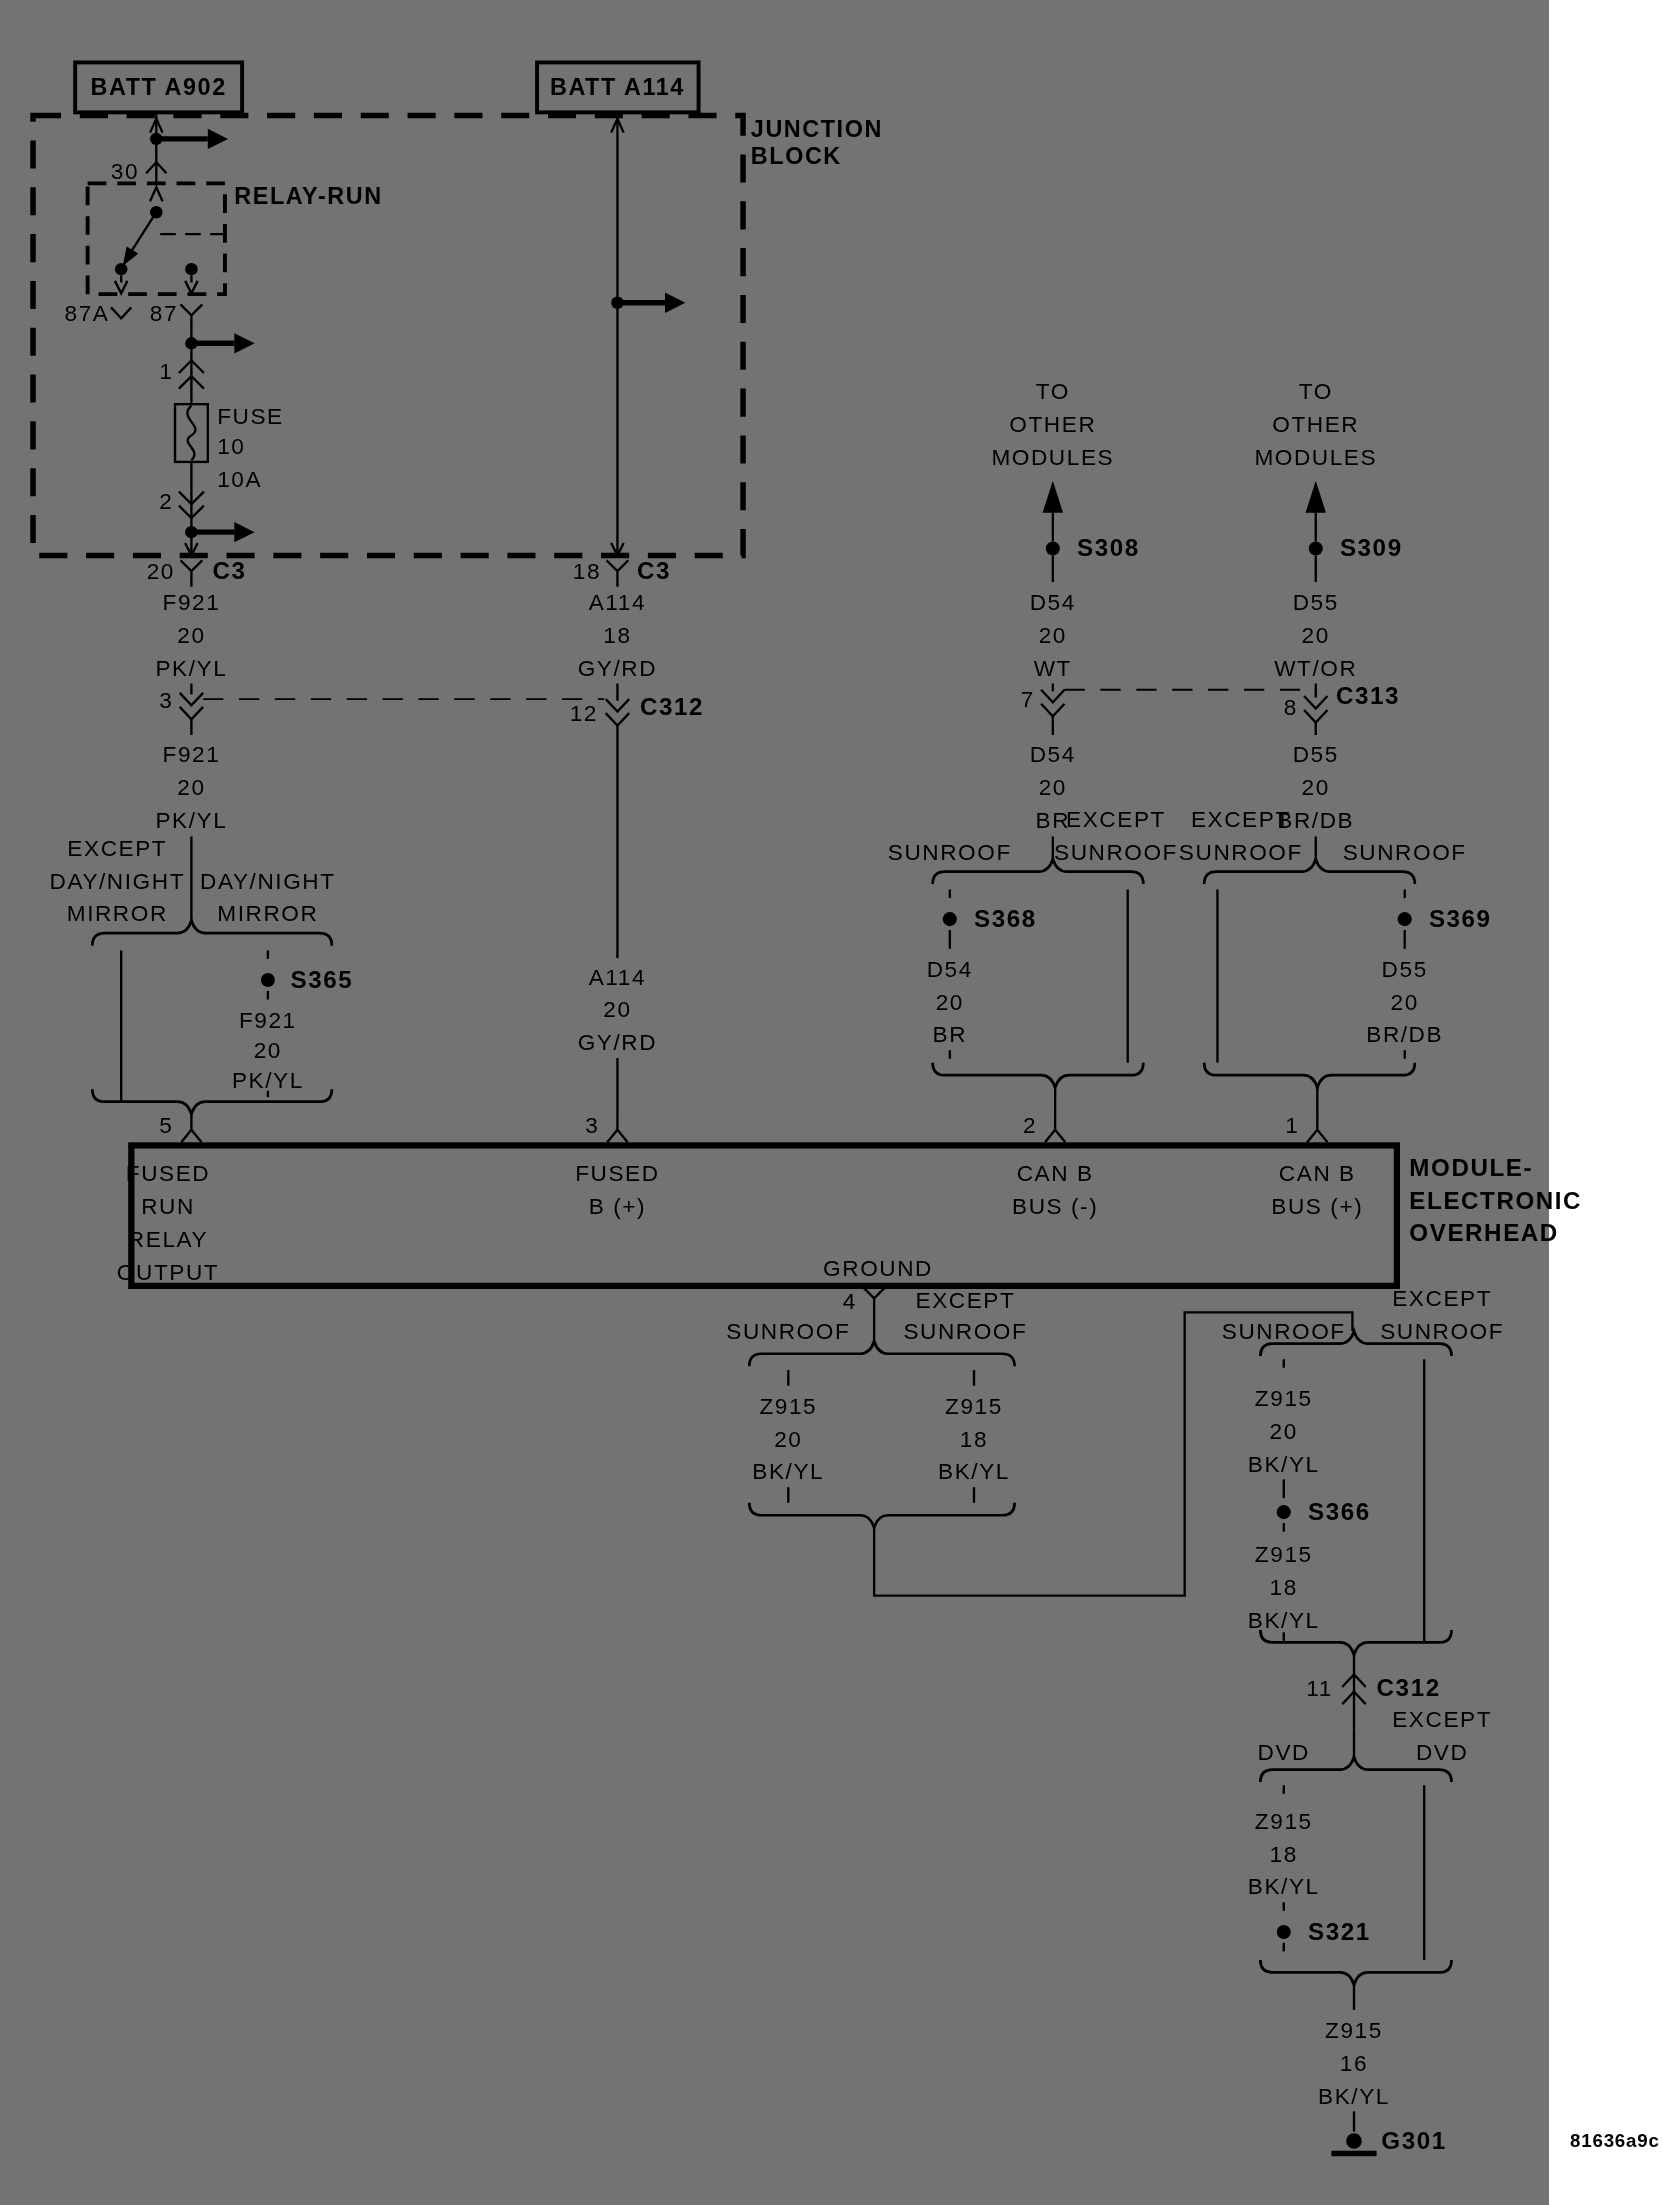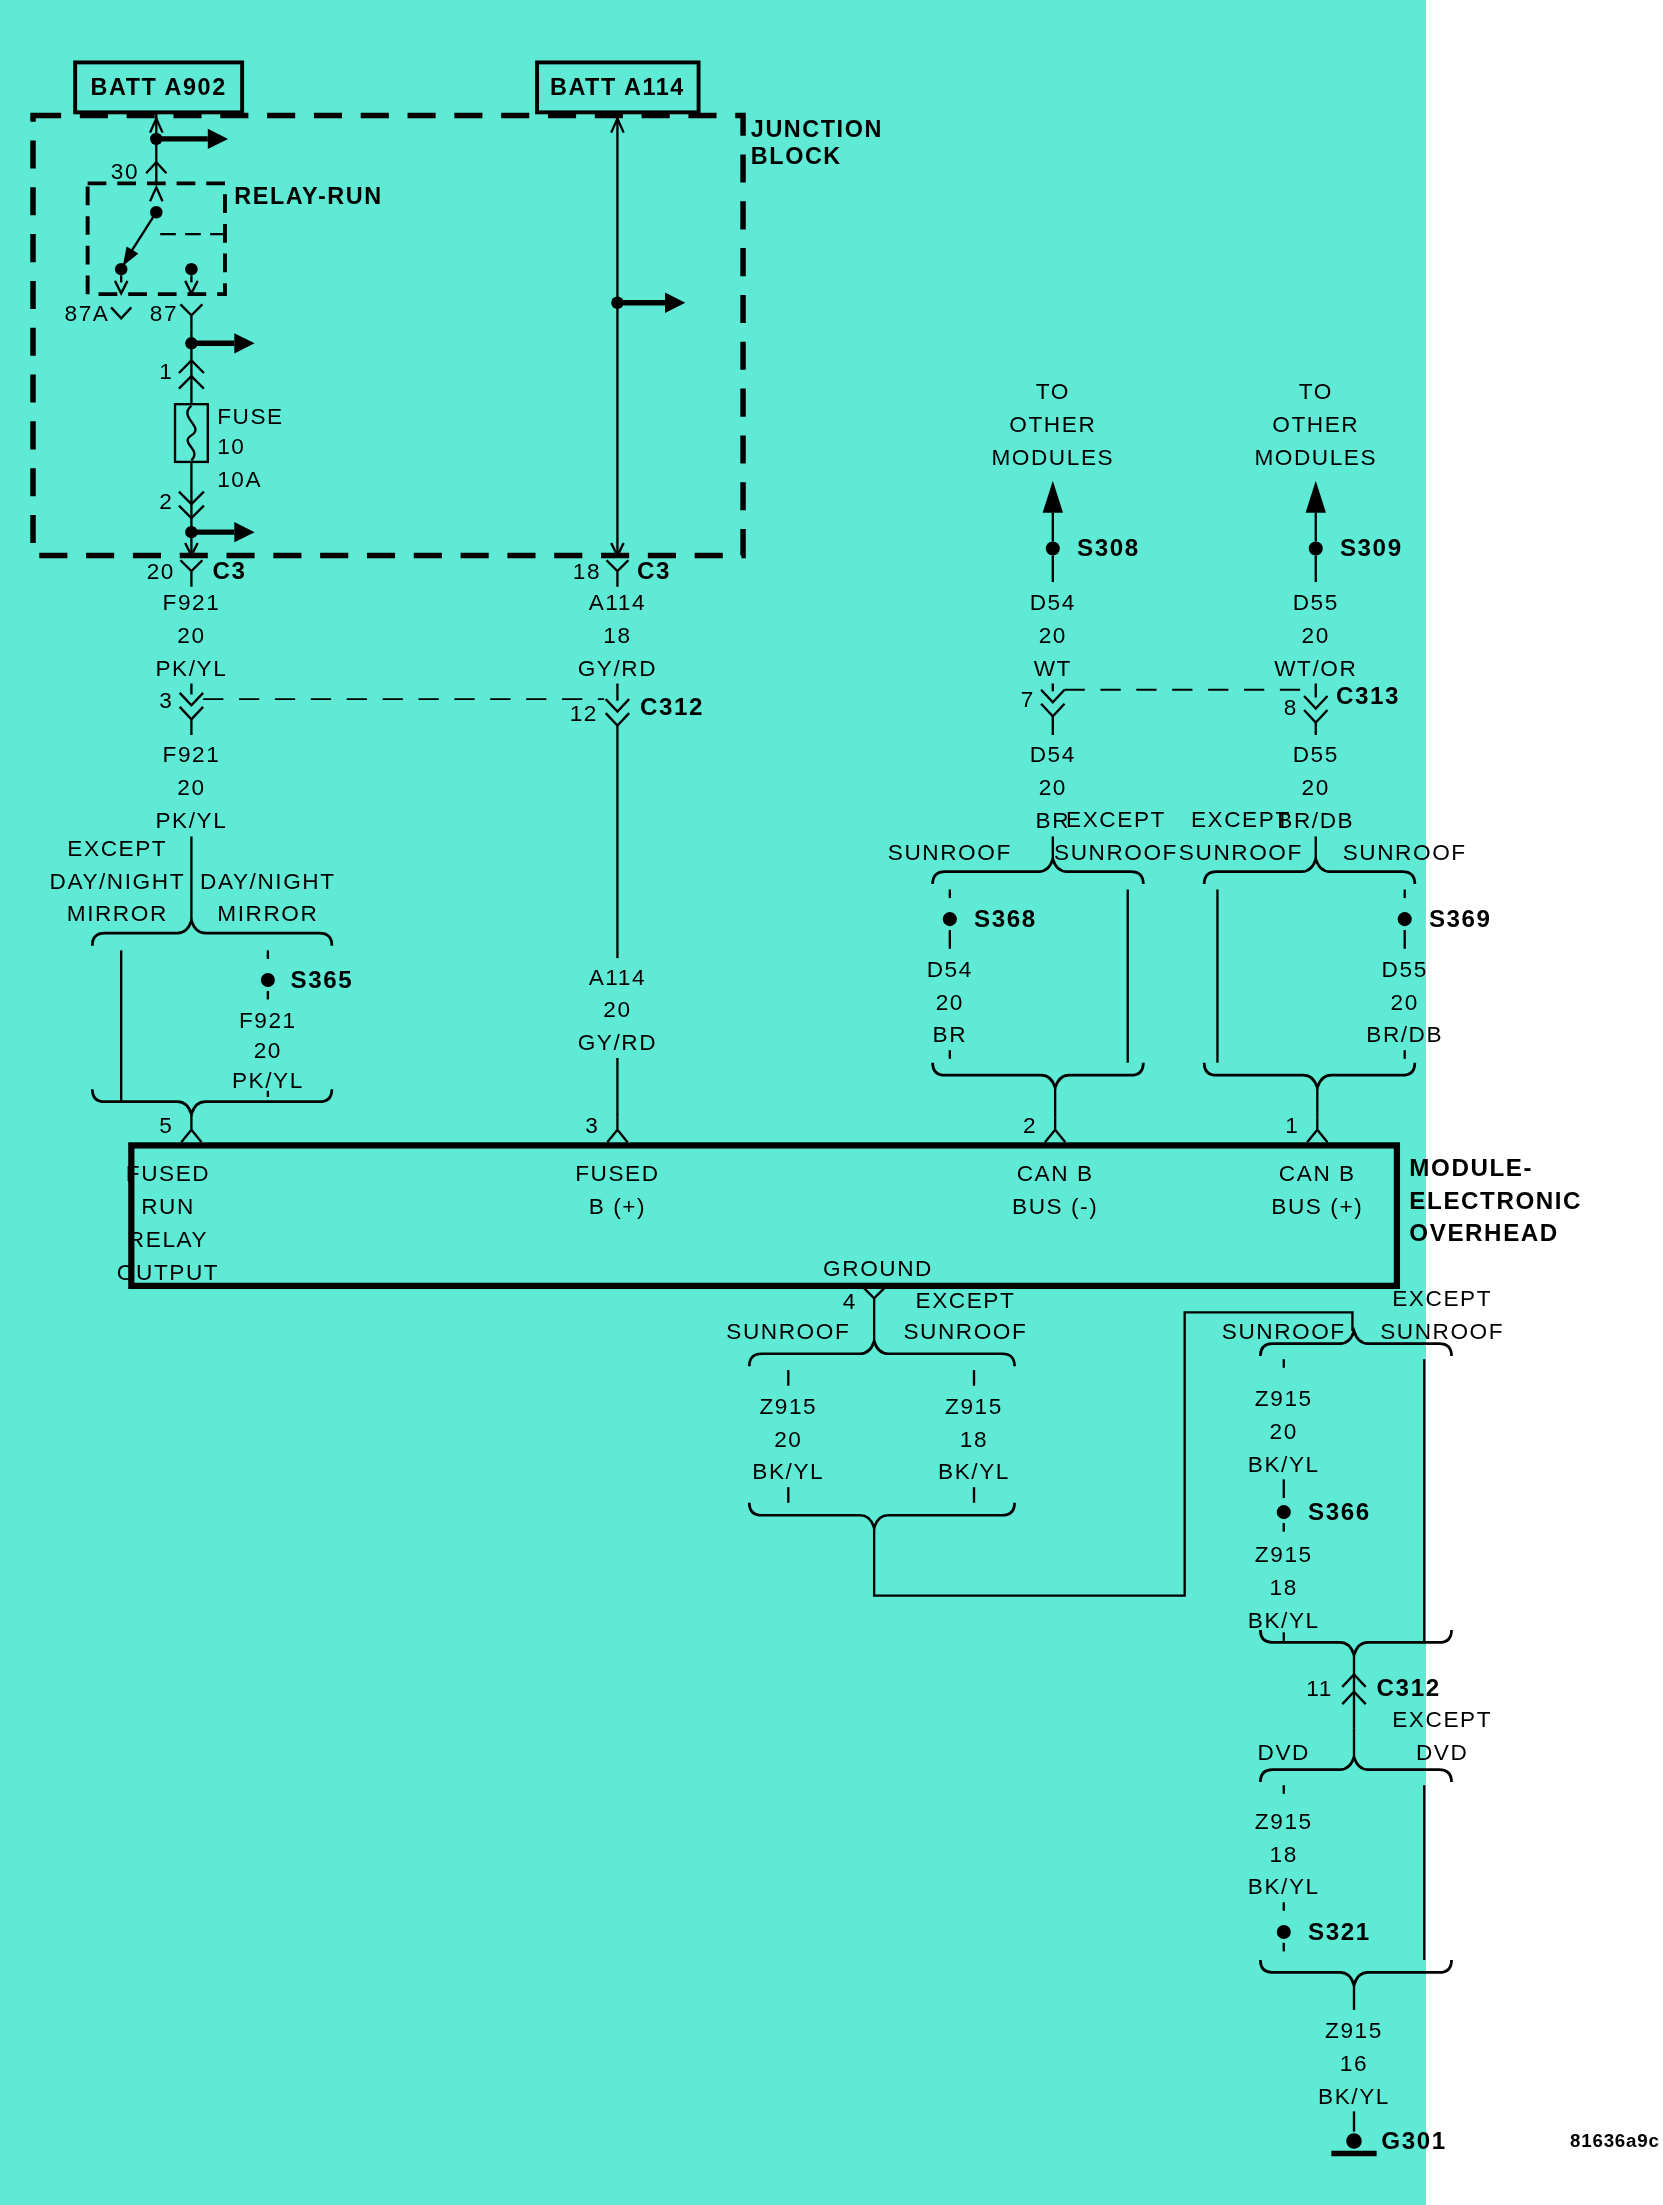--- a/index.html
+++ b/index.html
@@ -1,16 +1,16 @@
 <!DOCTYPE html>
 <html style="font-size:12.5px"><head>
 <meta charset="utf-8">
 <style>
   html,body{margin:0;padding:0;background:#ffffff;}
-  .page{width:1426px;height:2205px;background:#5eead4;position:relative;}
+  .page{width:1549px;height:2205px;background:#737373;position:relative;}
   svg{display:block;}
   .w{stroke:#000;stroke-width:3;fill:none;}
   .w7{stroke:#000;stroke-width:7;fill:none;}
   .boxthin{stroke:#000;stroke-width:5;fill:none;}
   .boxthick{stroke:#000;stroke-width:8;fill:none;}
   .dashjb{stroke:#000;stroke-width:7;fill:none;stroke-dasharray:36 24;}
   .dashrelay{stroke:#000;stroke-width:5;fill:none;stroke-dasharray:24 14;}
   .dashlink{stroke:#000;stroke-width:2.5;fill:none;stroke-dasharray:26 20;}
   .dashstub{stroke:#000;stroke-width:3;fill:none;stroke-dasharray:11 11;}
   .dashcoil{stroke:#000;stroke-width:3;fill:none;stroke-dasharray:20 12;}

